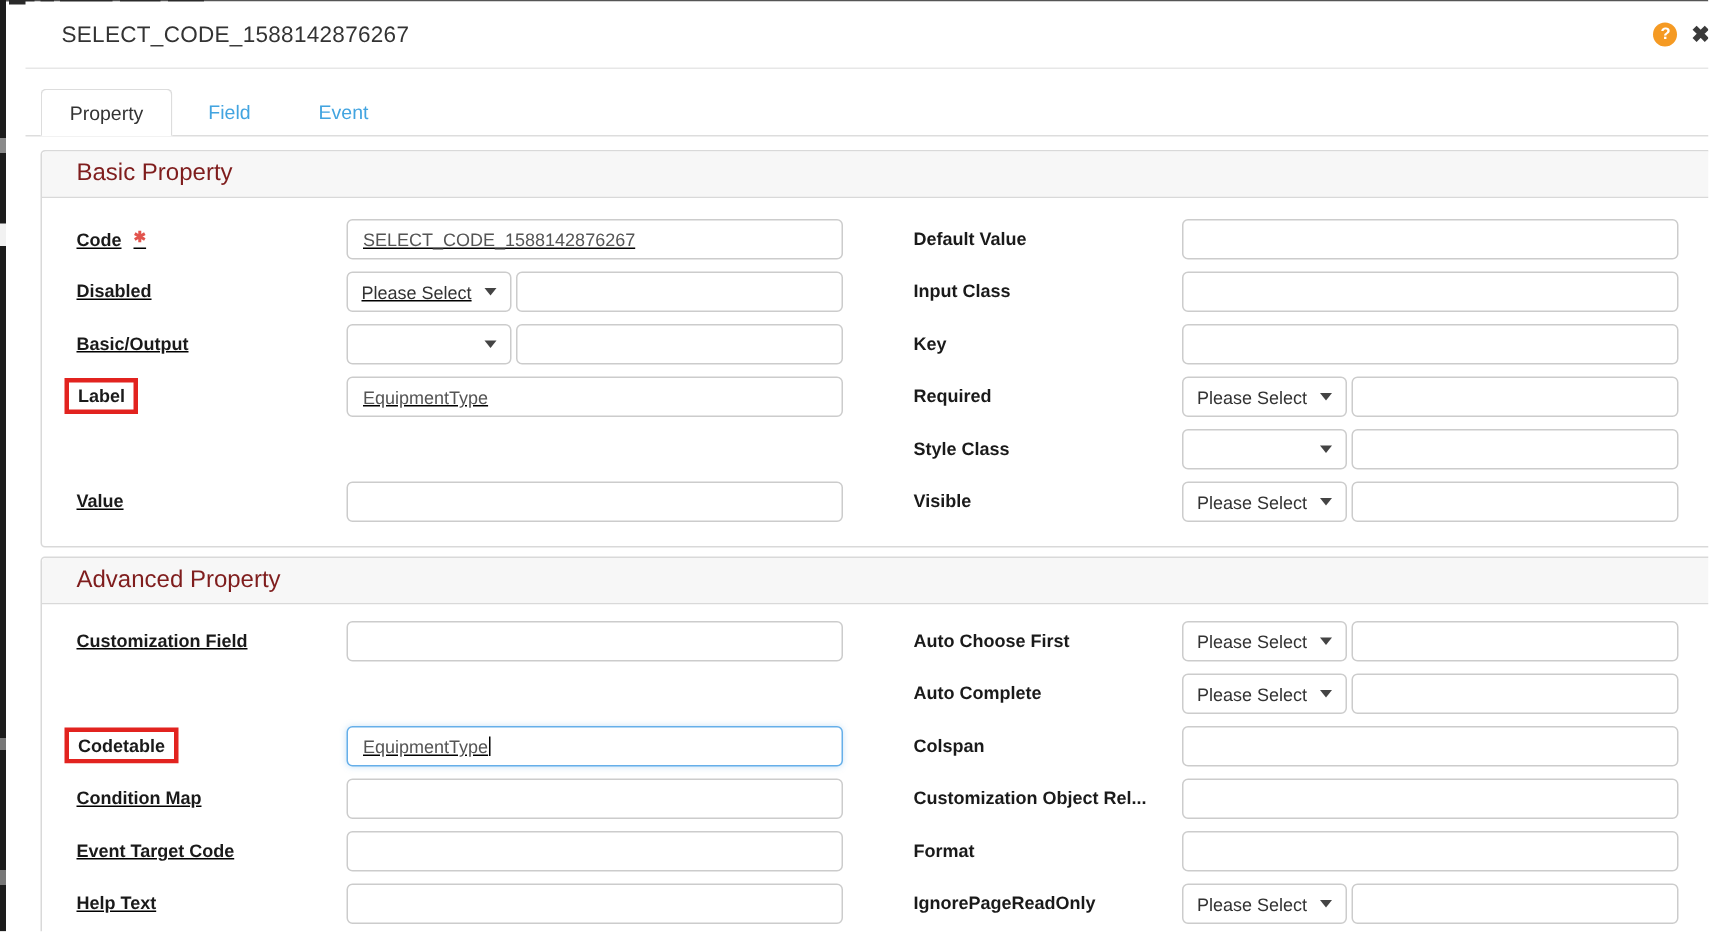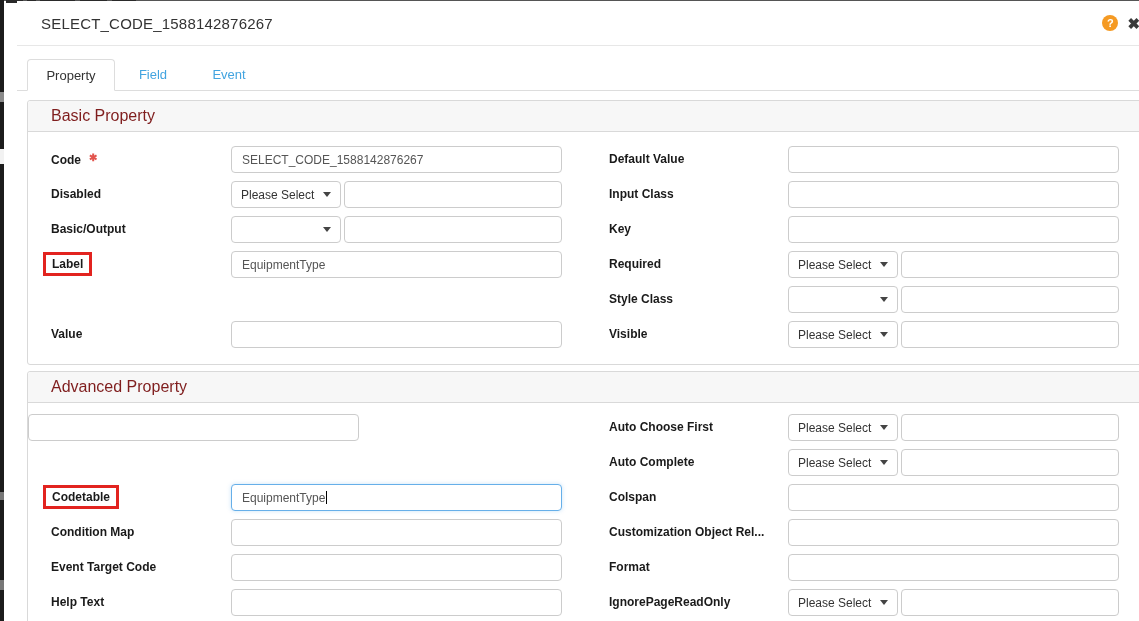--- a/index.html
+++ b/index.html
@@ -37,21 +37,21 @@
   
   .sections { }
   .panel { margin:9px 5px 0 10px; border:1px solid #d9d9d9; border-radius:3px; background:#fff; }
   .panel + .panel { margin-top:6px; }
   .panel-header {
     height:31px; line-height:30px; background:#f7f7f7; border-bottom:1px solid #d9d9d9;
     border-radius:3px 3px 0 0; padding-left:23px; font-size:16px; color:#7f1d1d;
   }
   .panel-body { display:flex; padding:14px 0 8px 0; }
   .panel-body.tight { padding-top:11px; }
-  .colL { width:553px; }
+  .colL { width:553px;text-decoration:underline; }
   .colR { flex:1; }
   .field-row { display:flex; align-items:flex-start; height:35px; }
   .lbl { font-size:12px; font-weight:bold; color:#1a1a1a; padding-top:6px; white-space:nowrap; overflow:hidden; }
   .colL .lbl { width:203px; padding-left:23px; }
   .colR .lbl { width:207px; padding-left:28px; }
   .lbl .hl { display:inline-block; border:3px solid #e2231f; padding:2px 6px; margin:-5px 0 0 -8px; background:#fff; }
   .req { font-size:10px; vertical-align:3px; margin-left:8px; }
   .ctrl { display:flex; }
   .txt {
     width:331px; height:27px; border:1px solid #ccc; border-radius:4px; background:#fff;
@@ -190,20 +190,21 @@
                 </div>
               </div>
             </div>
           </div>
         </div>
         <div class="panel">
           <div class="panel-header">Advanced Property</div>
           <div class="panel-body tight">
             <div class="colL">
               <div class="field-row">
+                <div class="lbl"><span>Customization Field</span></div>
                 <div class="ctrl">
                   <div class="txt"></div>
                 </div>
               </div>
               <div class="field-row"></div>
               <div class="field-row">
                 <div class="lbl"><span class="hl" style="border-color: rgb(226, 35, 31);">Codetable</span></div>
                 <div class="ctrl">
                   <div class="txt focused" style="border-color: rgb(102, 175, 233);"><span>EquipmentType</span><span class="text-caret"></span></div>
                 </div>

